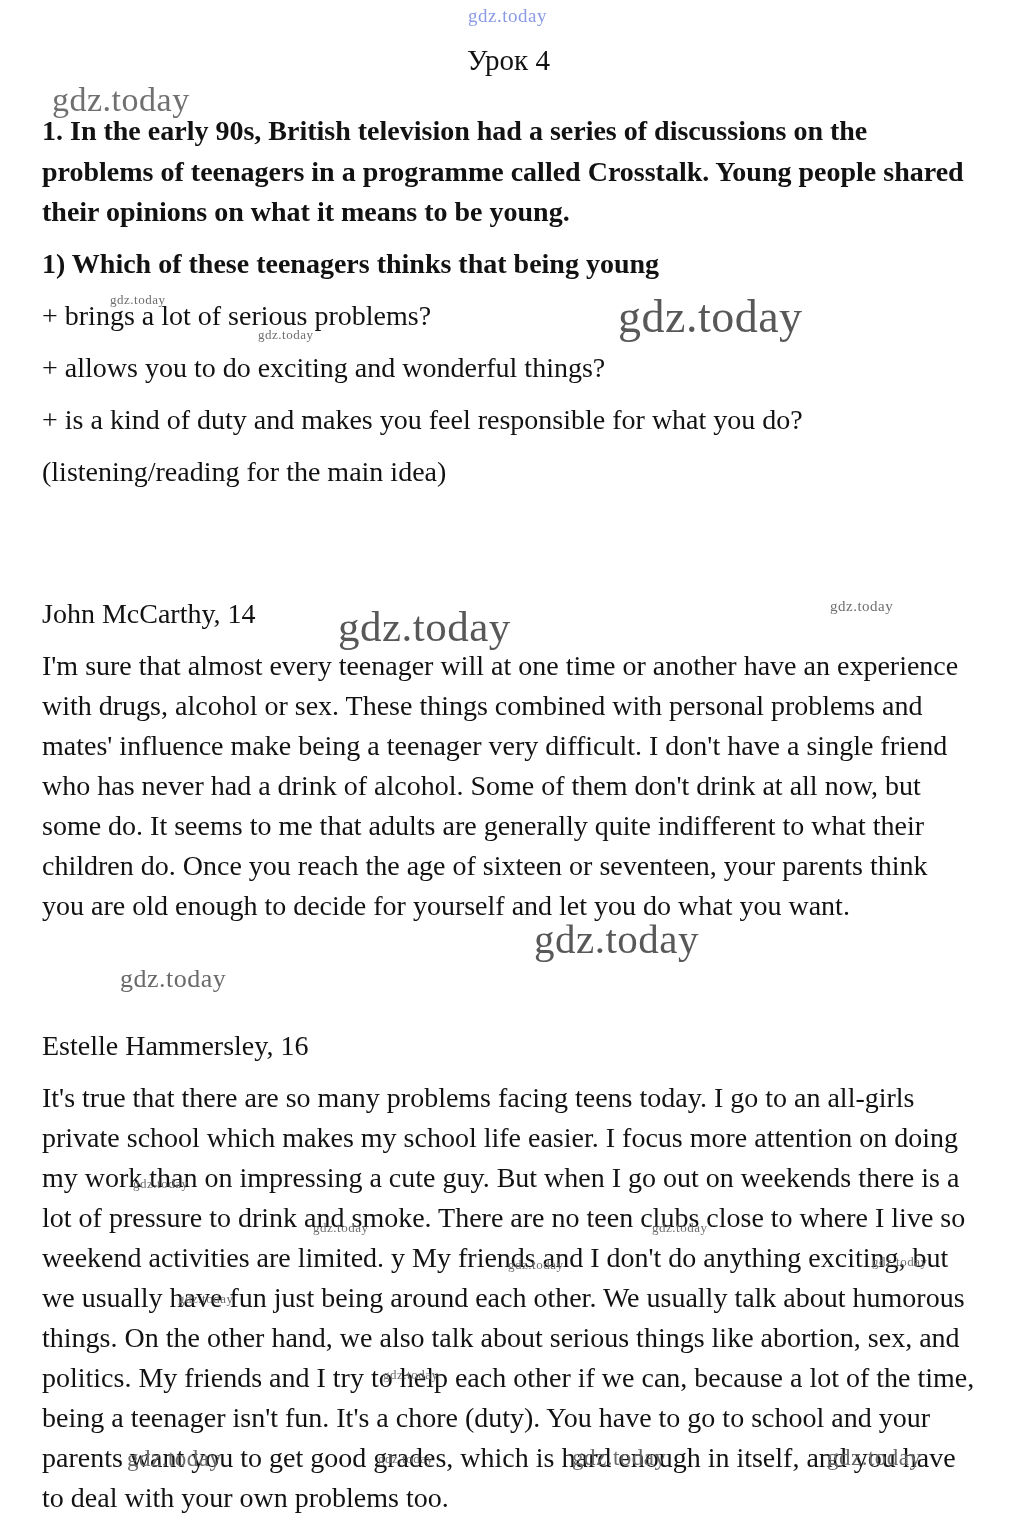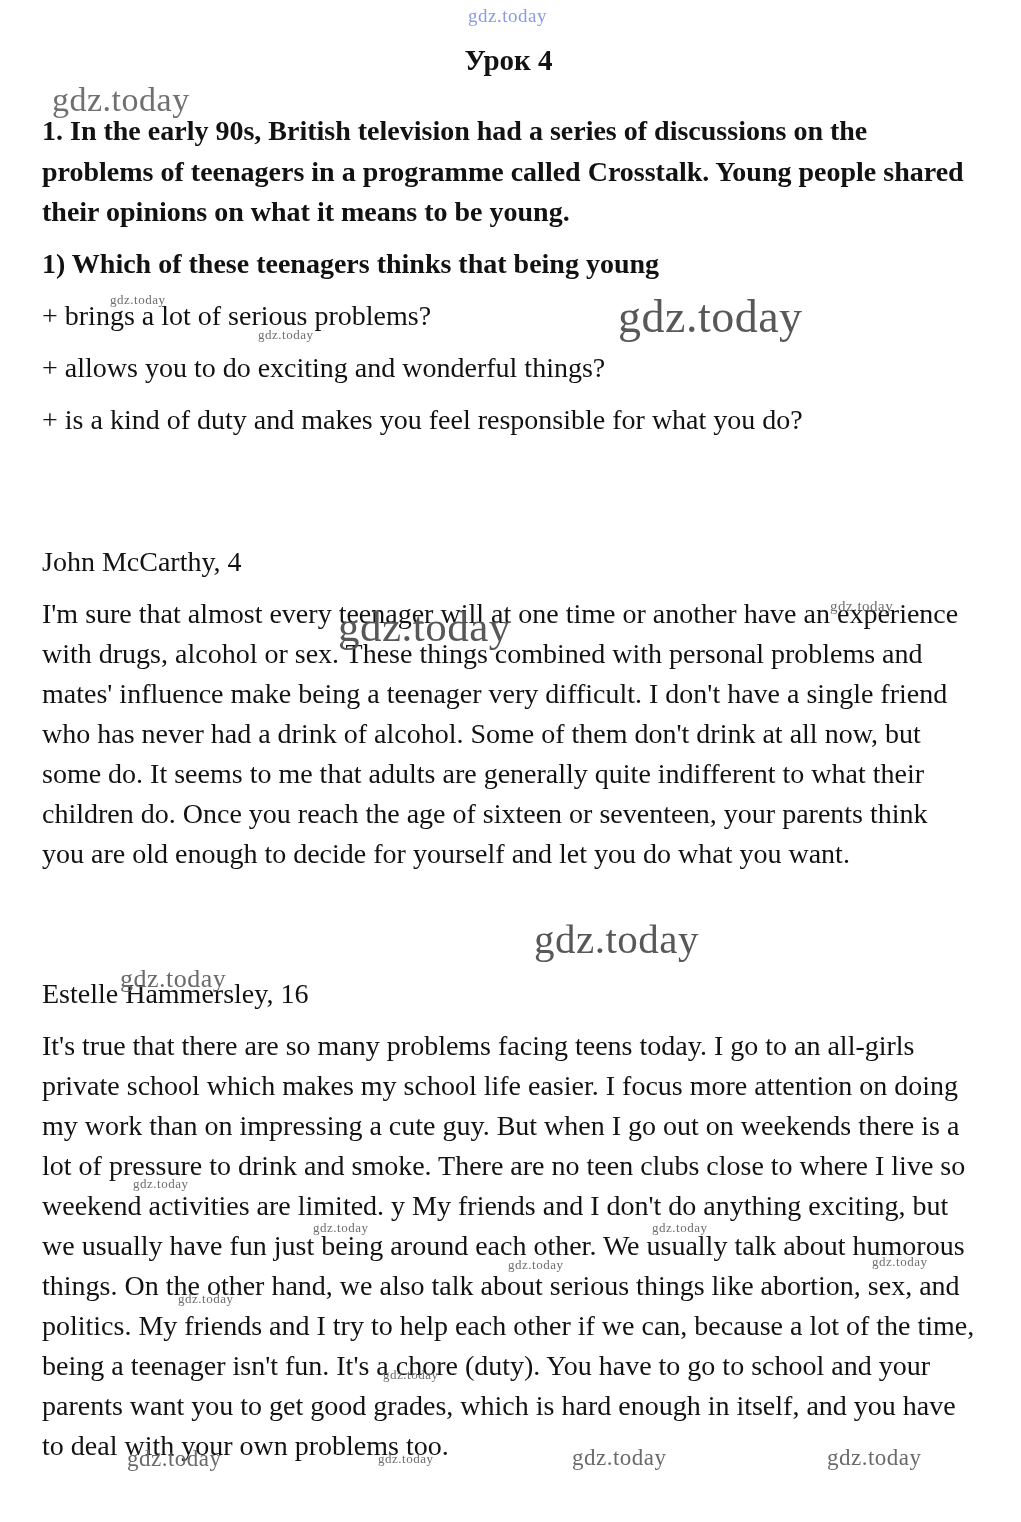--- a/index.html
+++ b/index.html
@@ -16,21 +16,21 @@
     overflow: hidden;
     font-family: "Liberation Serif", serif;
     color: #121212;
     font-size: 28px;
     line-height: 1.43;
     box-sizing: border-box;
     padding: 40px 34px 0 30px;
   }
   .title {
     font-size: 29px;
-    font-weight: bold;
+    font-weight: normal;
     text-align: center;
     margin: 0 0 30px 0;
   }
   p { margin: 12px; }
   .bold { font-weight: bold; }
   .gap-med { height: 78px; }
   .gap-speaker { height: 76px; }
 
   
   .wm {
@@ -72,24 +72,25 @@
   <p class="bold">1. In the early 90s, British television had a series of discussions on the problems of teenagers in a programme called Crosstalk. Young people shared their opinions on what it means to be young.</p>
 
   <p class="bold">1) Which of these teenagers thinks that being young</p>
 
   <div>
     <p>+ brings a lot of serious problems?</p>
     <p>+ allows you to do exciting and wonderful things?</p>
     <p>+ is a kind of duty and makes you feel responsible for what you do?</p>
   </div>
 
+  <p>(listening/reading for the main idea)</p>
 
   <div class="gap-med"></div>
 
-  <p>John McCarthy, 4</p>
+  <p>John McCarthy, 14</p>
   <p>I'm sure that almost every teenager will at one time or another have an experience with drugs, alcohol or sex. These things combined with personal problems and mates' influence make being a teenager very difficult. I don't have a single friend who has never had a drink of alcohol. Some of them don't drink at all now, but some do. It seems to me that adults are generally quite indifferent to what their children do. Once you reach the age of sixteen or seventeen, your parents think you are old enough to decide for yourself and let you do what you want.</p>
 
   <div class="gap-speaker"></div>
 
   <p>Estelle Hammersley, 16</p>
   <p>It's true that there are so many problems facing teens today. I go to an all-girls private school which makes my school life easier. I focus more attention on doing my work than on impressing a cute guy. But when I go out on weekends there is a lot of pressure to drink and smoke. There are no teen clubs close to where I live so weekend activities are limited. y My friends and I don't do anything exciting, but we usually have fun just being around each other. We usually talk about humorous things. On the other hand, we also talk about serious things like abortion, sex, and politics. My friends and I try to help each other if we can, because a lot of the time, being a teenager isn't fun. It's a chore (duty). You have to go to school and your parents want you to get good grades, which is hard enough in itself, and you have to deal with your own problems too.</p>
 
   <span class="wm wm-top">gdz.today</span>
   <span class="wm wm-a">gdz.today</span>
   <span class="wm wm-b">gdz.today</span>

